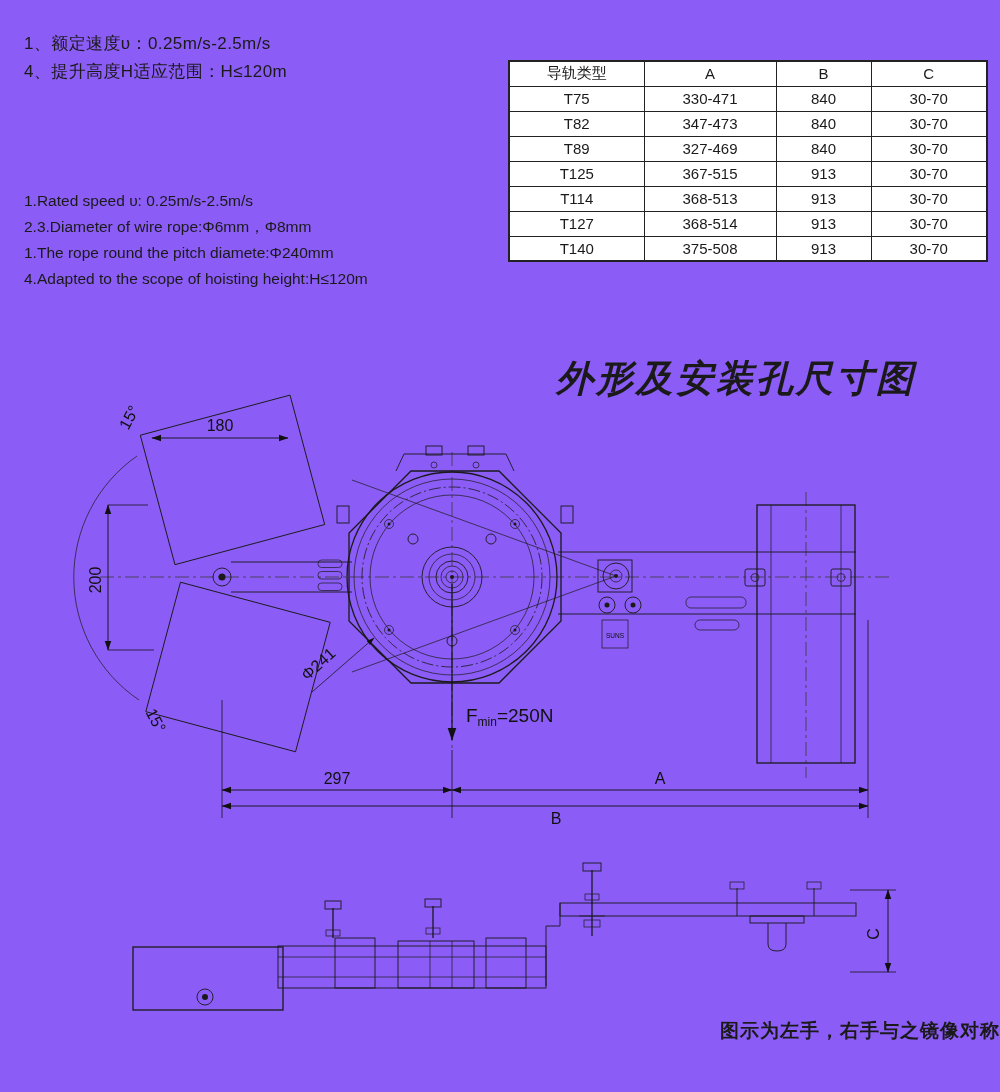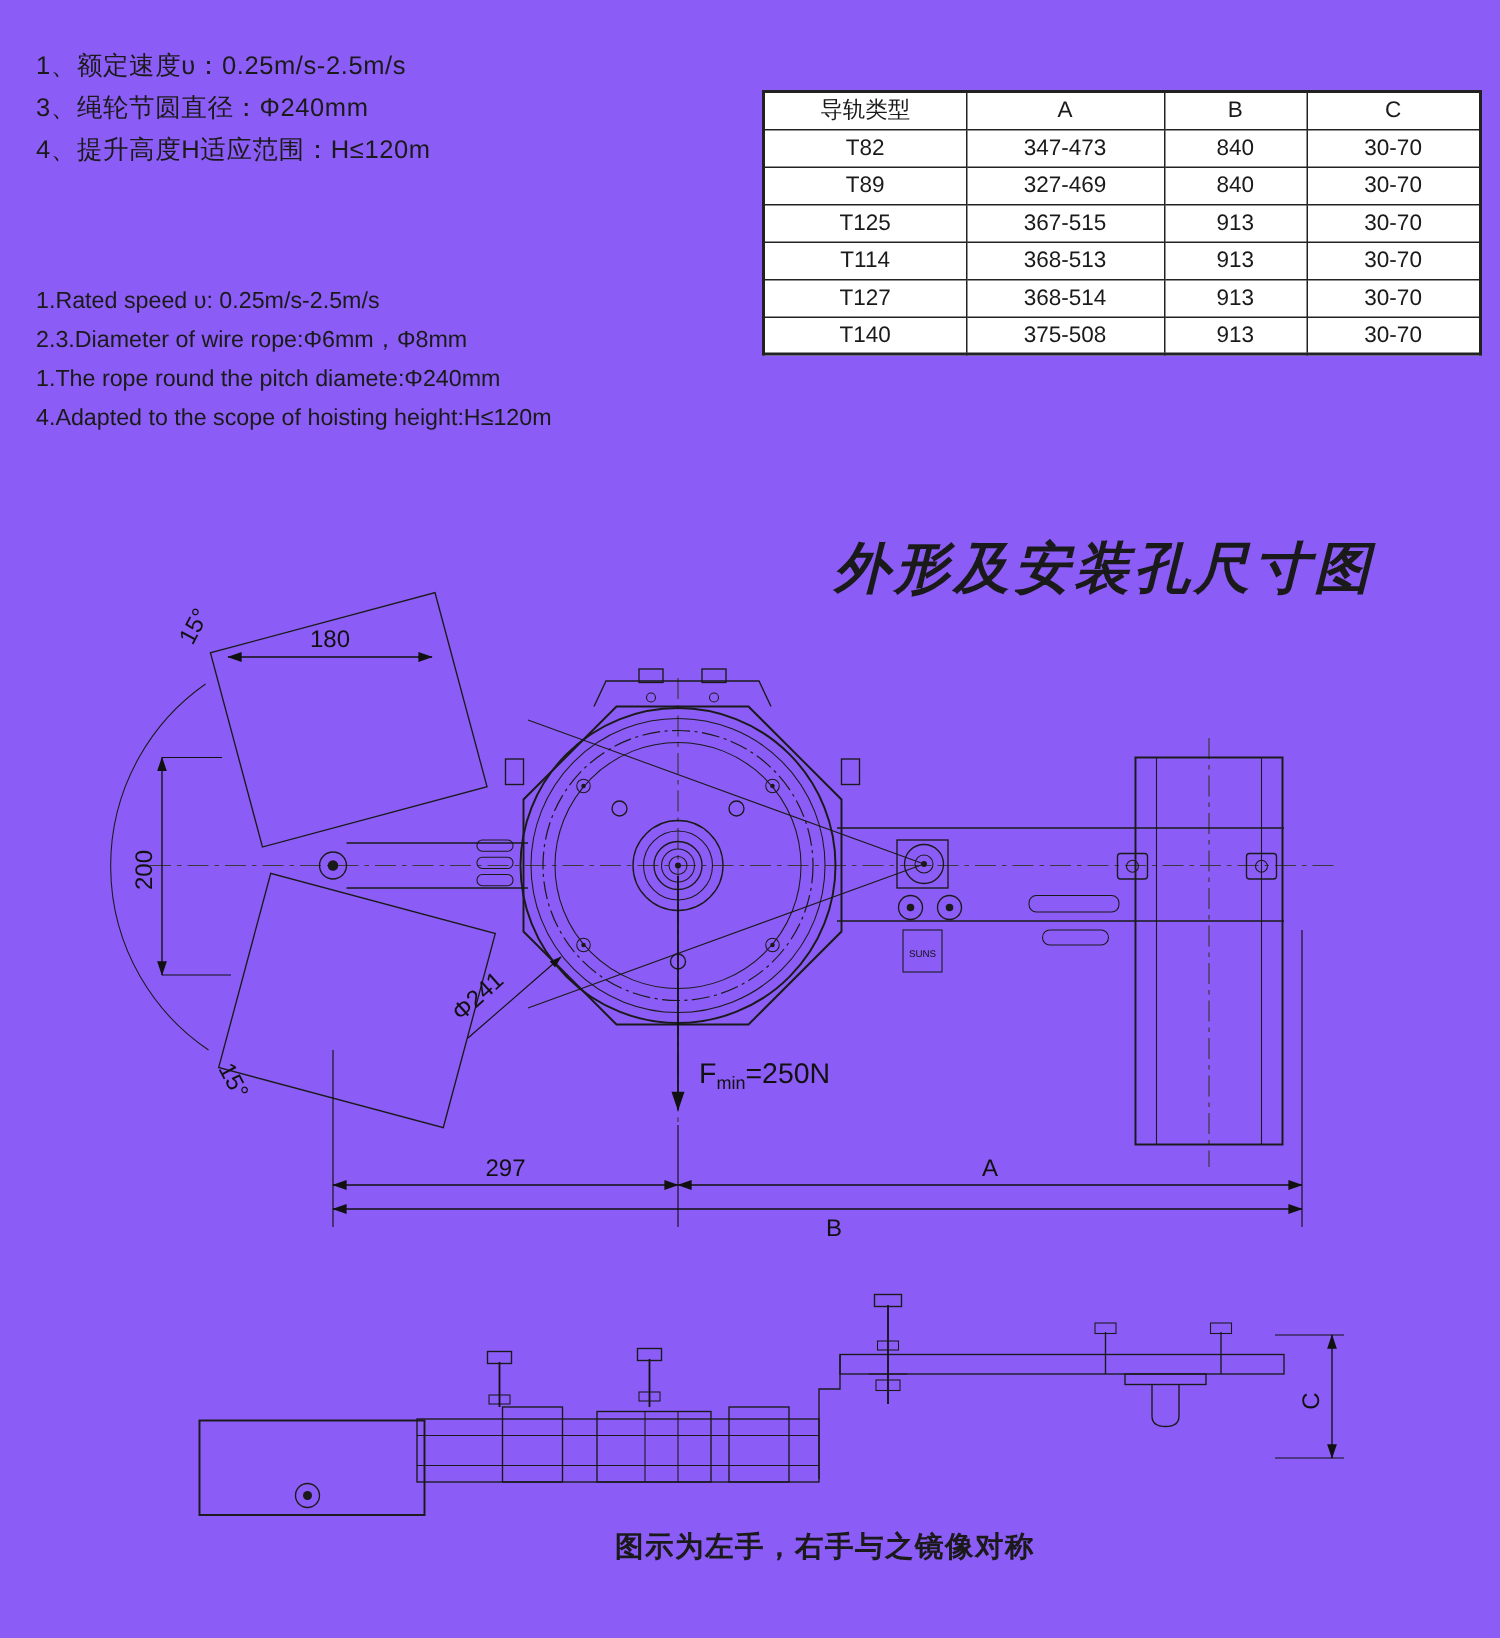--- a/index.html
+++ b/index.html
@@ -22,21 +22,21 @@
     border:1px solid #222; font-weight:400; height:25px; padding:0 6px;
   }
 
   .title {
     position:absolute; left:556px; top:354px;
     font-family:"Liberation Serif", serif; font-style:italic; font-weight:bold;
     font-size:37px; letter-spacing:3px; white-space:nowrap;
   }
 
   .footer {
-    position:absolute; left:100px; top:1018px; width:900px; text-align:center;
+    position:absolute; left:100px; top:1018px; width:900px; text-align:right;
     font-size:19px; font-weight:bold; letter-spacing:1px;
   }
 
   svg.drawing { position:absolute; left:0; top:0; }
 
   .s1   { fill:none; stroke:#1a1a1a; stroke-width:1.3; }
   .s0   { fill:none; stroke:#1a1a1a; stroke-width:0.9; }
   .sthin{ fill:none; stroke:#1a1a1a; stroke-width:0.7; }
   .cl   { fill:none; stroke:#3a3a3a; stroke-width:0.8; stroke-dasharray:14 4 3 4; }
   .dim  { fill:none; stroke:#111; stroke-width:0.9; }
@@ -48,21 +48,20 @@
   .ftxt   { font-size:19px; }
   .tag    { font-size:6.5px; }
 </style>
 </head>
 <body>
 
 <div class="page">
 
   <div class="specs-cn">
     <div>1、额定速度υ：0.25m/s-2.5m/s</div>
-    <div>3、绳轮节圆直径：Φ240mm</div>
     <div>4、提升高度H适应范围：H≤120m</div>
   </div>
 
   <div class="specs-en">
     <div>1.Rated speed υ: 0.25m/s-2.5m/s</div>
     <div>2.3.Diameter of wire rope:Φ6mm，Φ8mm</div>
     <div>1.The rope round the pitch diamete:Φ240mm</div>
     <div>4.Adapted to the scope of hoisting height:H≤120m</div>
   </div>
 
@@ -75,20 +74,26 @@
       </colgroup>
     <thead>
       <tr>
         <th>导轨类型</th>
         <th>A</th>
         <th>B</th>
         <th>C</th>
       </tr>
     </thead>
     <tbody>
+      <tr>
+        <td>T75</td>
+          <td>330-471</td>
+          <td>840</td>
+          <td>30-70</td>
+      </tr>
       <tr>
         <td>T82</td>
           <td>347-473</td>
           <td>840</td>
           <td>30-70</td>
       </tr>
       <tr>
         <td>T89</td>
           <td>327-469</td>
           <td>840</td>

